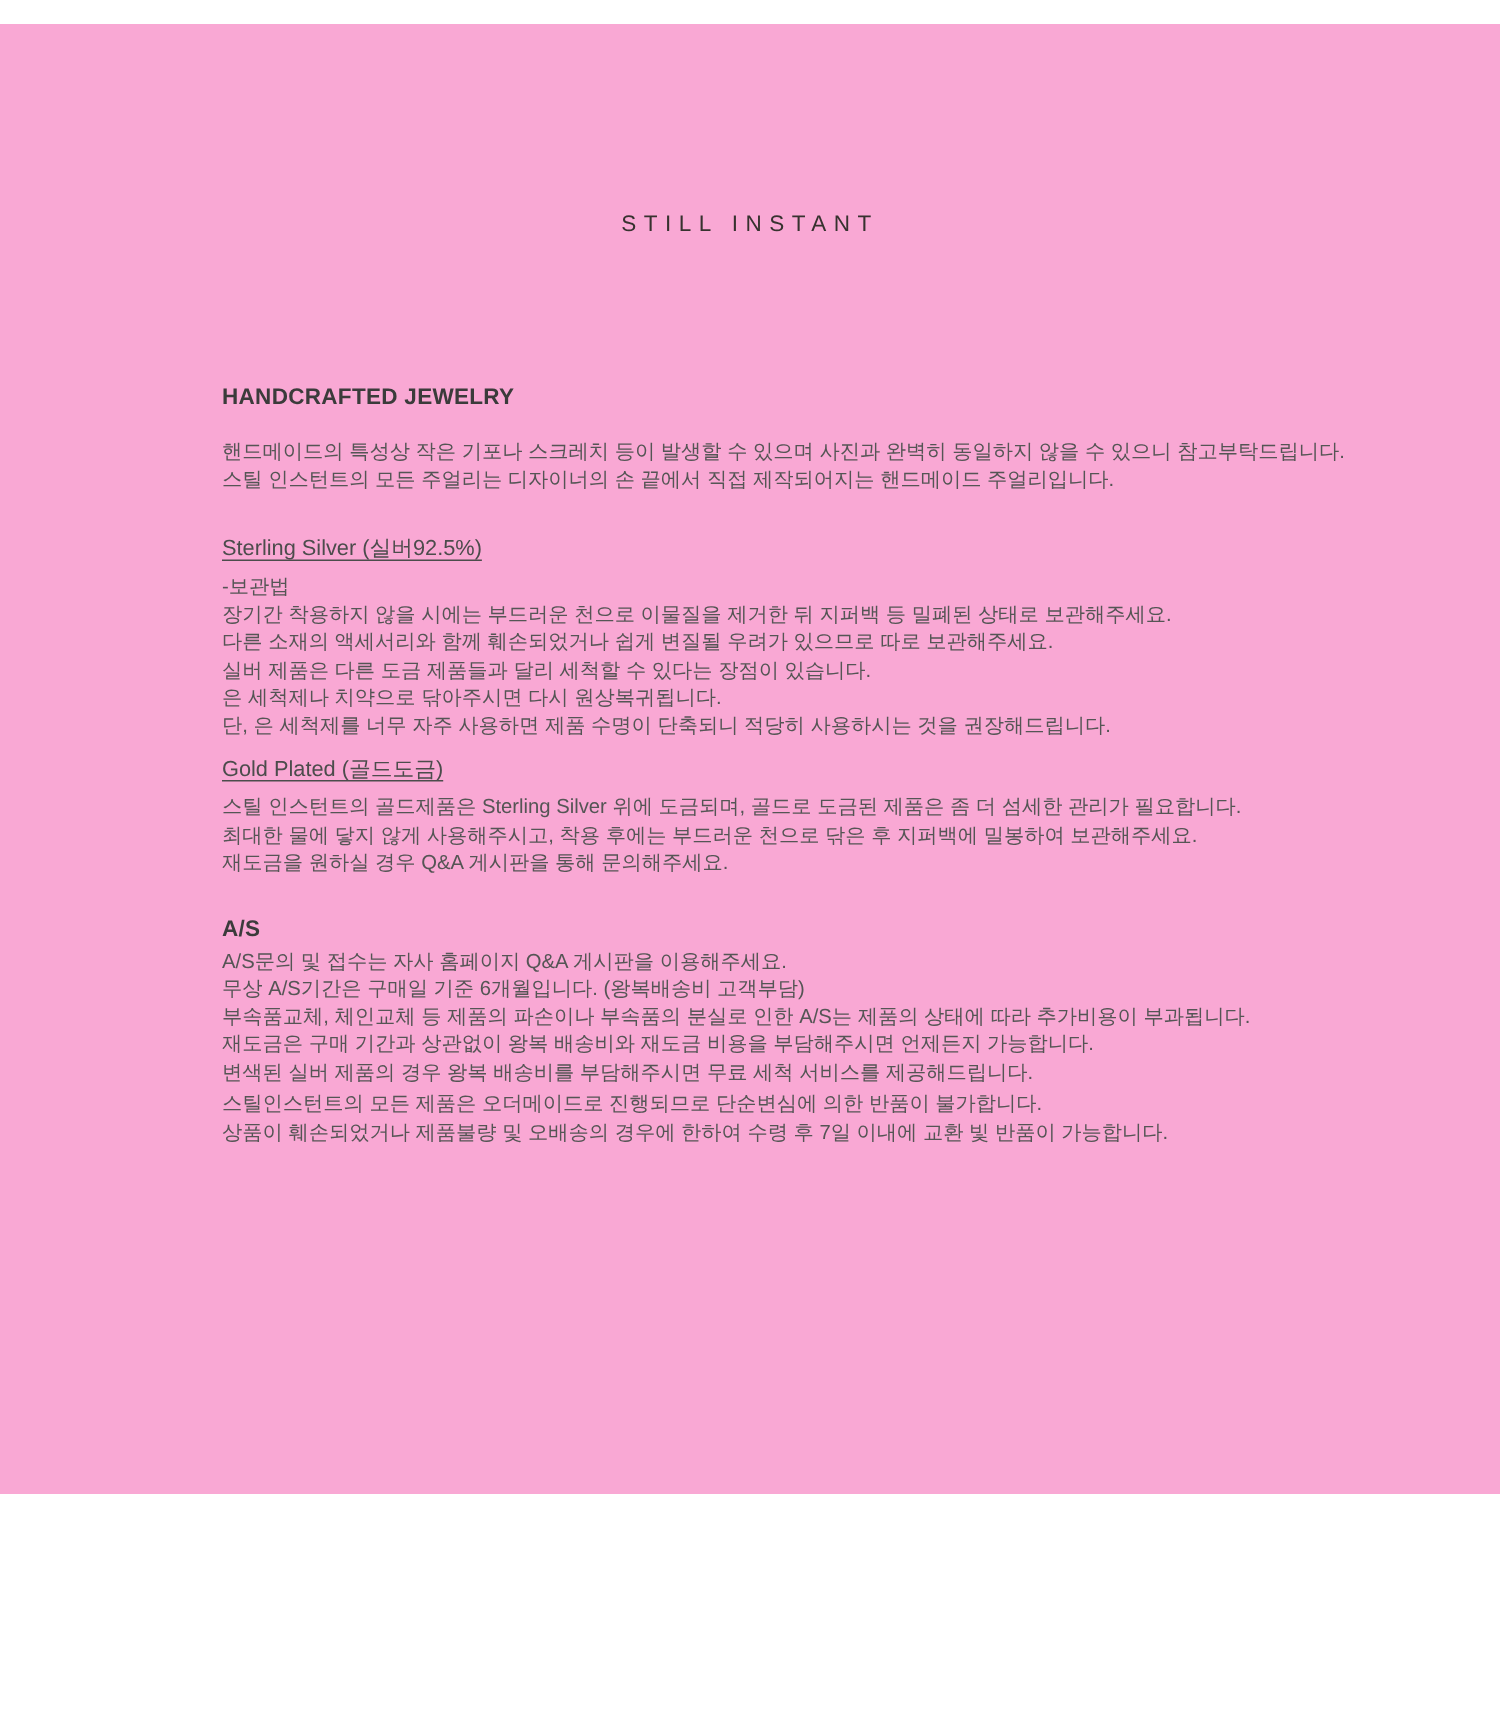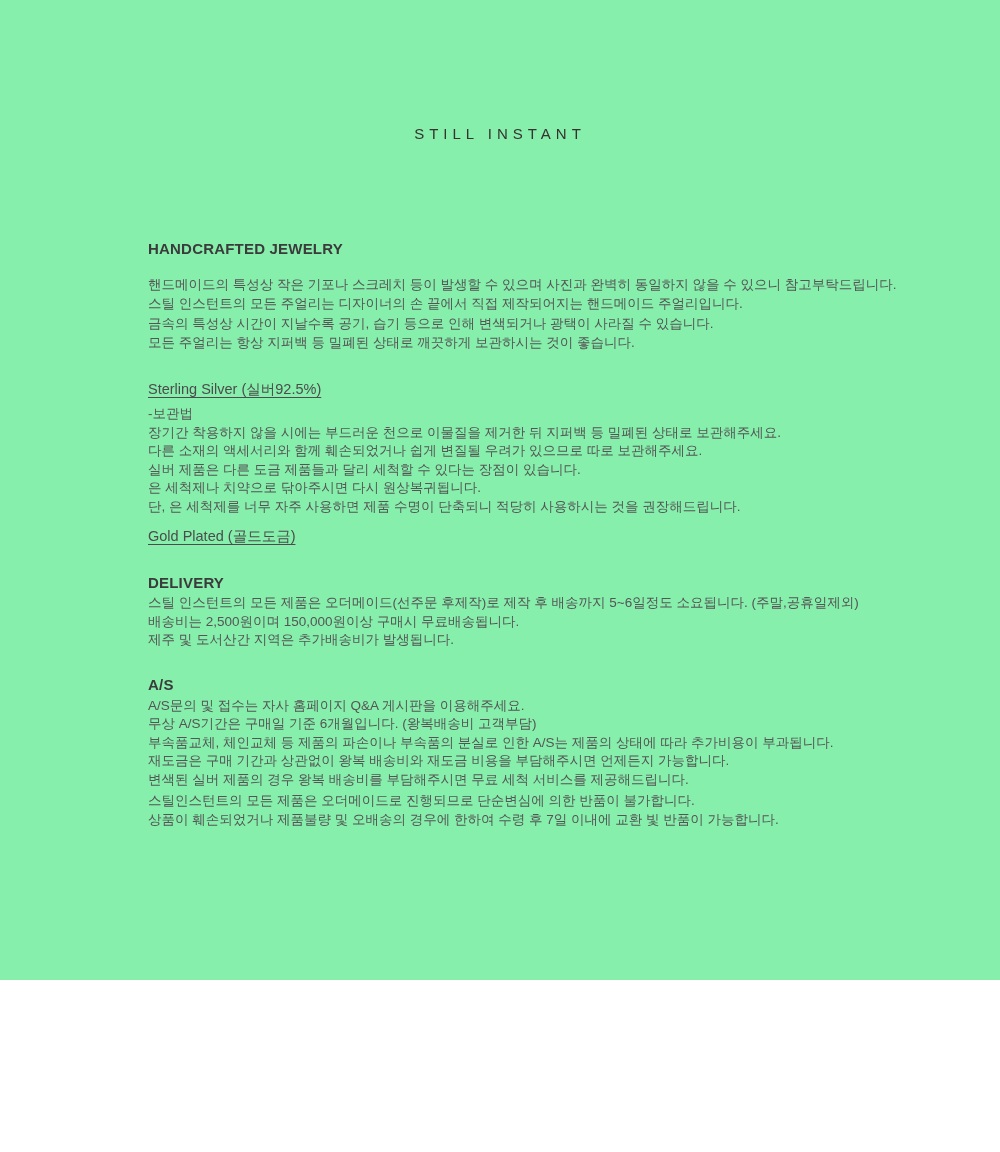--- a/index.html
+++ b/index.html
@@ -4,24 +4,24 @@
 <title>STILL INSTANT</title>
 <style>
   html, body {
     margin: 0;
     padding: 0;
     background: #ffffff;
   }
   .page {
     width: 1000px;
     height: 980px;
-    background: #86efac;
+    background: #f9a8d4;
     font-family: "Liberation Sans", "DejaVu Sans", sans-serif;
     overflow: hidden;
-    margin: 0 auto;
+    margin: 16px auto;
   }
   .brand-title {
     margin: 0;
     padding-top: 126px;
     text-align: center;
     font-size: 15px;
     line-height: 16px;
     font-weight: 500;
     letter-spacing: 5px;
     color: #37322f;
@@ -85,52 +85,45 @@
 
     <section class="sec sec-handcrafted">
       <h2 class="heading">HANDCRAFTED JEWELRY</h2>
       <div class="para">
         <p class="line">핸드메이드의 특성상 작은 기포나 스크레치 등이 발생할 수 있으며 사진과 완벽히 동일하지 않을 수 있으니 참고부탁드립니다.</p>
         <p class="line">스틸 인스턴트의 모든 주얼리는 디자이너의 손 끝에서 직접 제작되어지는 핸드메이드 주얼리입니다.</p>
       </div>
     </section>
 
     <section class="sec sec-care">
-      <div class="para">
-        <p class="line">금속의 특성상 시간이 지날수록 공기, 습기 등으로 인해 변색되거나 광택이 사라질 수 있습니다.</p>
-        <p class="line">모든 주얼리는 항상 지퍼백 등 밀폐된 상태로 깨끗하게 보관하시는 것이 좋습니다.</p>
-      </div>
     </section>
 
     <section class="sec sec-silver">
       <h3 class="sub-heading">Sterling Silver (실버92.5%)</h3>
       <div class="para para-storage">
         <p class="line">-보관법</p>
         <p class="line">장기간 착용하지 않을 시에는 부드러운 천으로 이물질을 제거한 뒤 지퍼백 등 밀폐된 상태로 보관해주세요.</p>
         <p class="line">다른 소재의 액세서리와 함께 훼손되었거나 쉽게 변질될 우려가 있으므로 따로 보관해주세요.</p>
       </div>
       <div class="para para-cleaning">
         <p class="line">실버 제품은 다른 도금 제품들과 달리 세척할 수 있다는 장점이 있습니다.</p>
         <p class="line">은 세척제나 치약으로 닦아주시면 다시 원상복귀됩니다.</p>
         <p class="line">단, 은 세척제를 너무 자주 사용하면 제품 수명이 단축되니 적당히 사용하시는 것을 권장해드립니다.</p>
       </div>
     </section>
 
     <section class="sec sec-gold">
       <h3 class="sub-heading">Gold Plated (골드도금)</h3>
+      <div class="para">
+        <p class="line">스틸 인스턴트의 골드제품은 Sterling Silver 위에 도금되며, 골드로 도금된 제품은 좀 더 섬세한 관리가 필요합니다.</p>
+        <p class="line">최대한 물에 닿지 않게 사용해주시고, 착용 후에는 부드러운 천으로 닦은 후 지퍼백에 밀봉하여 보관해주세요.</p>
+        <p class="line">재도금을 원하실 경우 Q&amp;A 게시판을 통해 문의해주세요.</p>
+      </div>
     </section>
 
-    <section class="sec sec-delivery">
-      <h2 class="heading">DELIVERY</h2>
-      <div class="para">
-        <p class="line">스틸 인스턴트의 모든 제품은 오더메이드(선주문 후제작)로 제작 후 배송까지 5~6일정도 소요됩니다. (주말,공휴일제외)</p>
-        <p class="line">배송비는 2,500원이며 150,000원이상 구매시 무료배송됩니다.</p>
-        <p class="line">제주 및 도서산간 지역은 추가배송비가 발생됩니다.</p>
-      </div>
-    </section>
 
     <section class="sec sec-as">
       <h2 class="heading">A/S</h2>
       <div class="para">
         <p class="line">A/S문의 및 접수는 자사 홈페이지 Q&amp;A 게시판을 이용해주세요.</p>
         <p class="line">무상 A/S기간은 구매일 기준 6개월입니다. (왕복배송비 고객부담)</p>
         <p class="line">부속품교체, 체인교체 등 제품의 파손이나 부속품의 분실로 인한 A/S는 제품의 상태에 따라 추가비용이 부과됩니다.</p>
         <p class="line">재도금은 구매 기간과 상관없이 왕복 배송비와 재도금 비용을 부담해주시면 언제든지 가능합니다.</p>
         <p class="line">변색된 실버 제품의 경우 왕복 배송비를 부담해주시면 무료 세척 서비스를 제공해드립니다.</p>
       </div>

